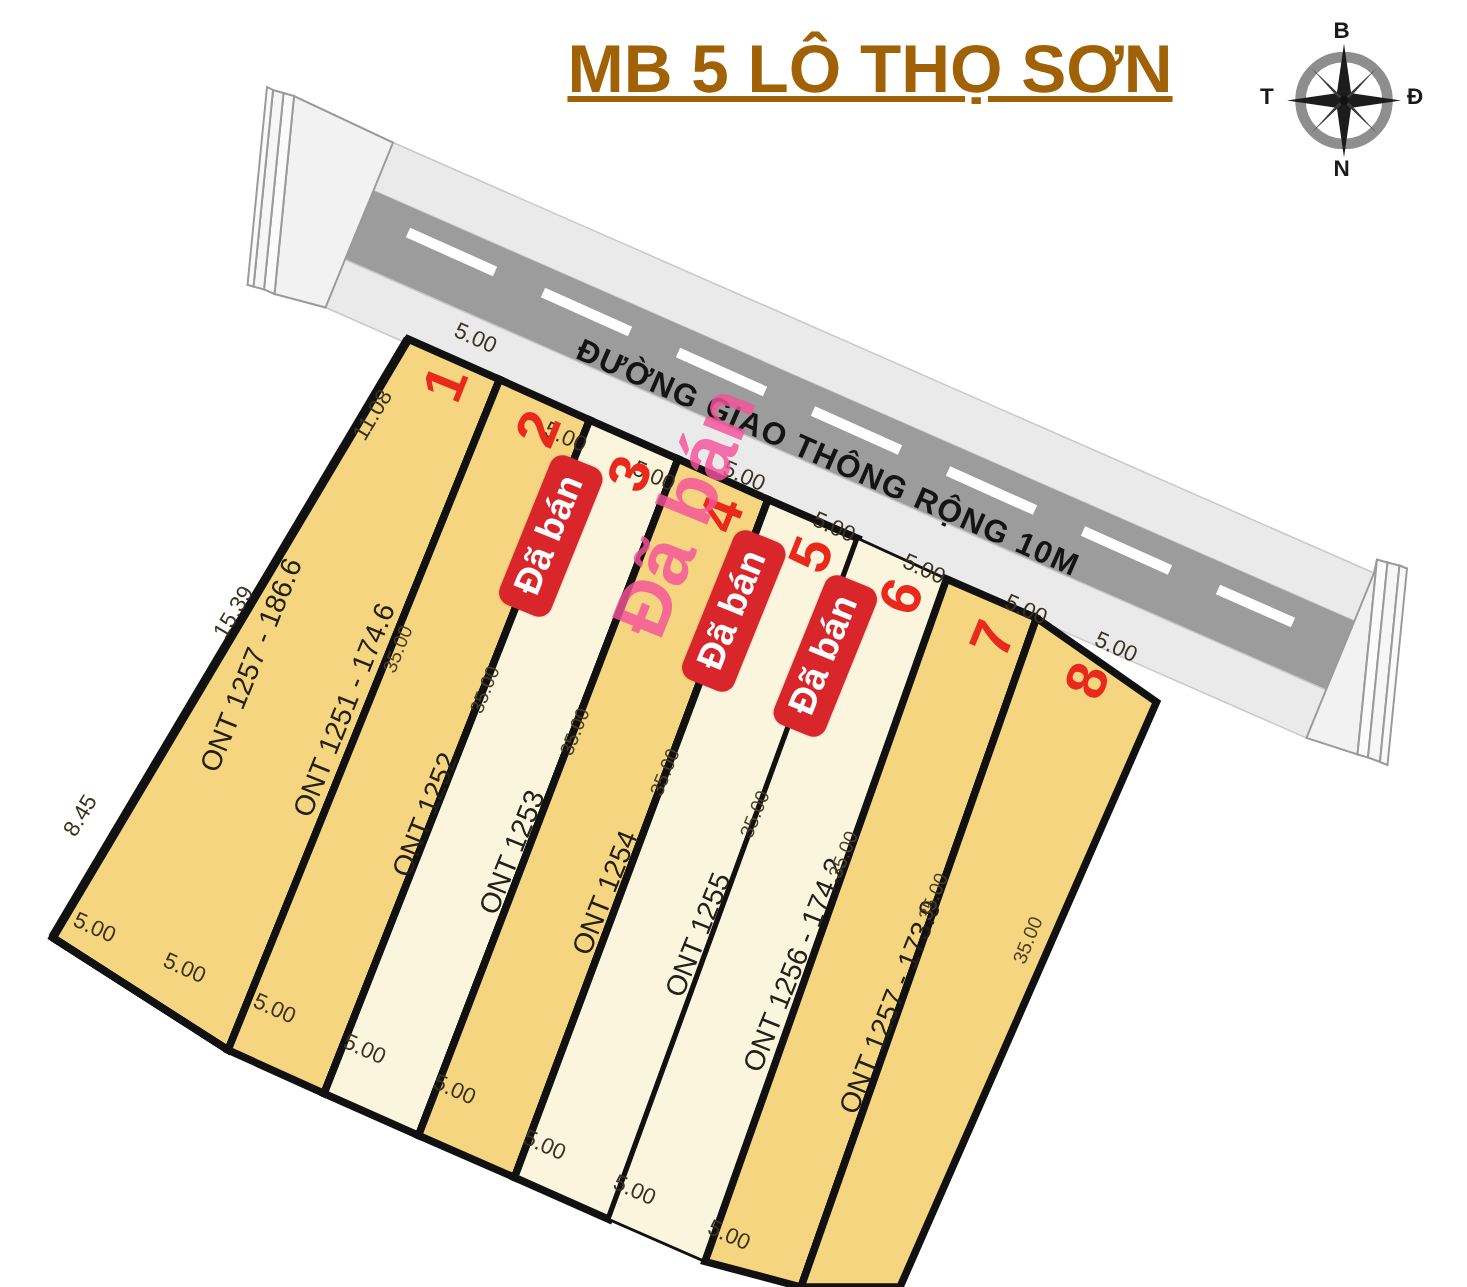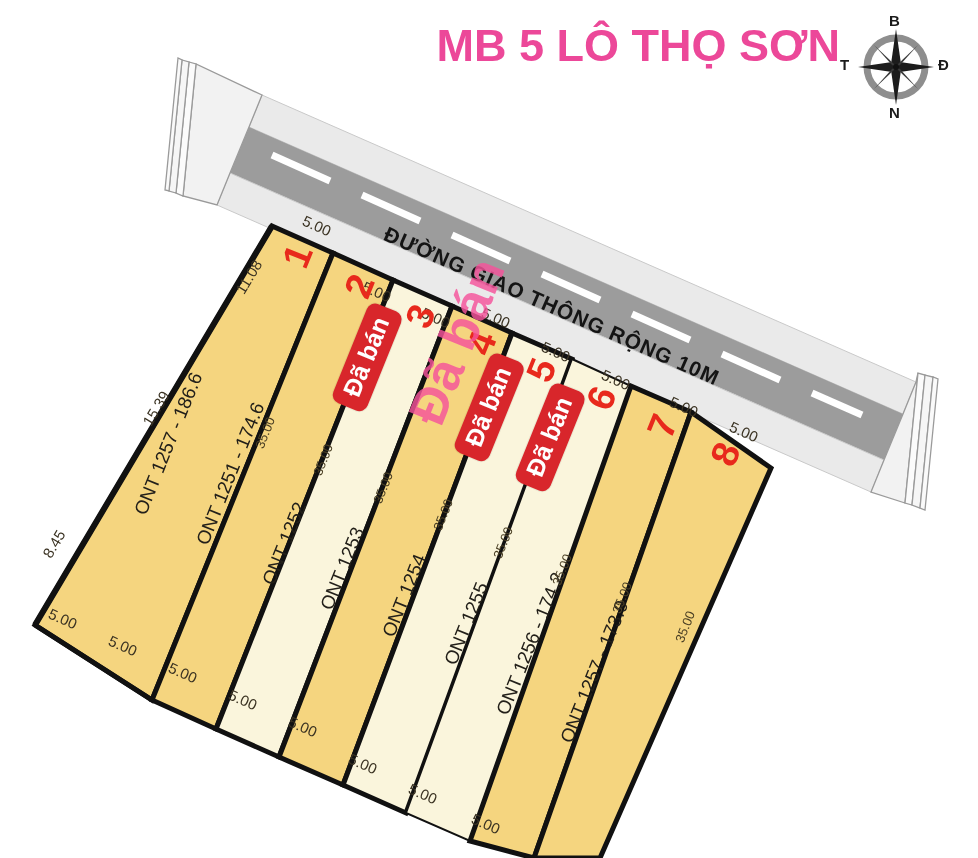--- a/index.html
+++ b/index.html
@@ -11,26 +11,27 @@
     overflow:hidden;
     position:relative;
   }
   #stage{position:absolute;left:0;top:0;width:978px;height:858px;}
 
   
   #title{
     position:absolute;
     left:320px;top:20px;
     width:520px;
-    text-align:right;
+    text-align:center;
     font-size:45px;
     font-weight:bold;
     letter-spacing:0px;
-    color:#ec4899;
-    white-space:nowrap;
+    color:#a16207;
+    white-space:nowrap;
+    text-decoration:underline;
   }
 
   
   #compass{position:absolute;left:838px;top:12px;width:116px;height:110px;}
   #compass .lbl{
     position:absolute;font-size:15px;font-weight:bold;color:#1a1a1a;
   }
   #compass .lbl-n{left:51px;top:0px;}
   #compass .lbl-s{left:51px;top:92px;}
   #compass .lbl-w{left:2px;top:44px;}

